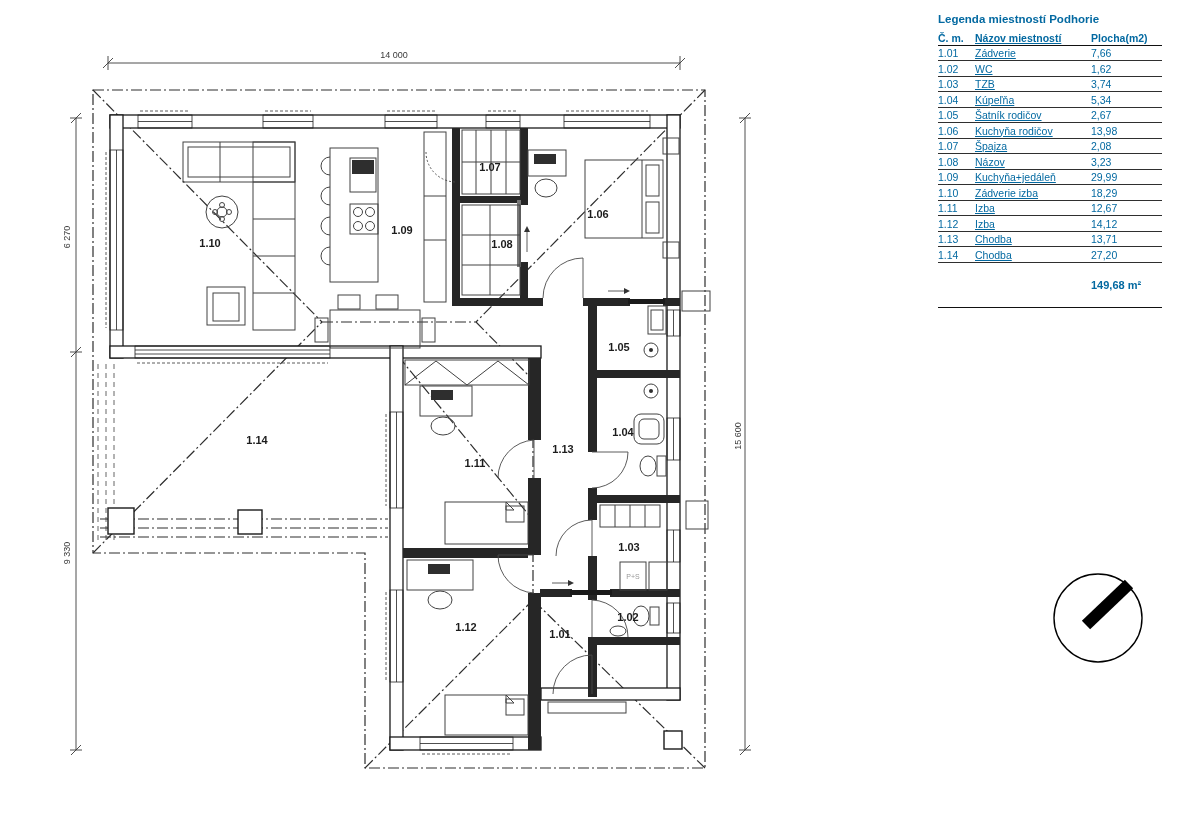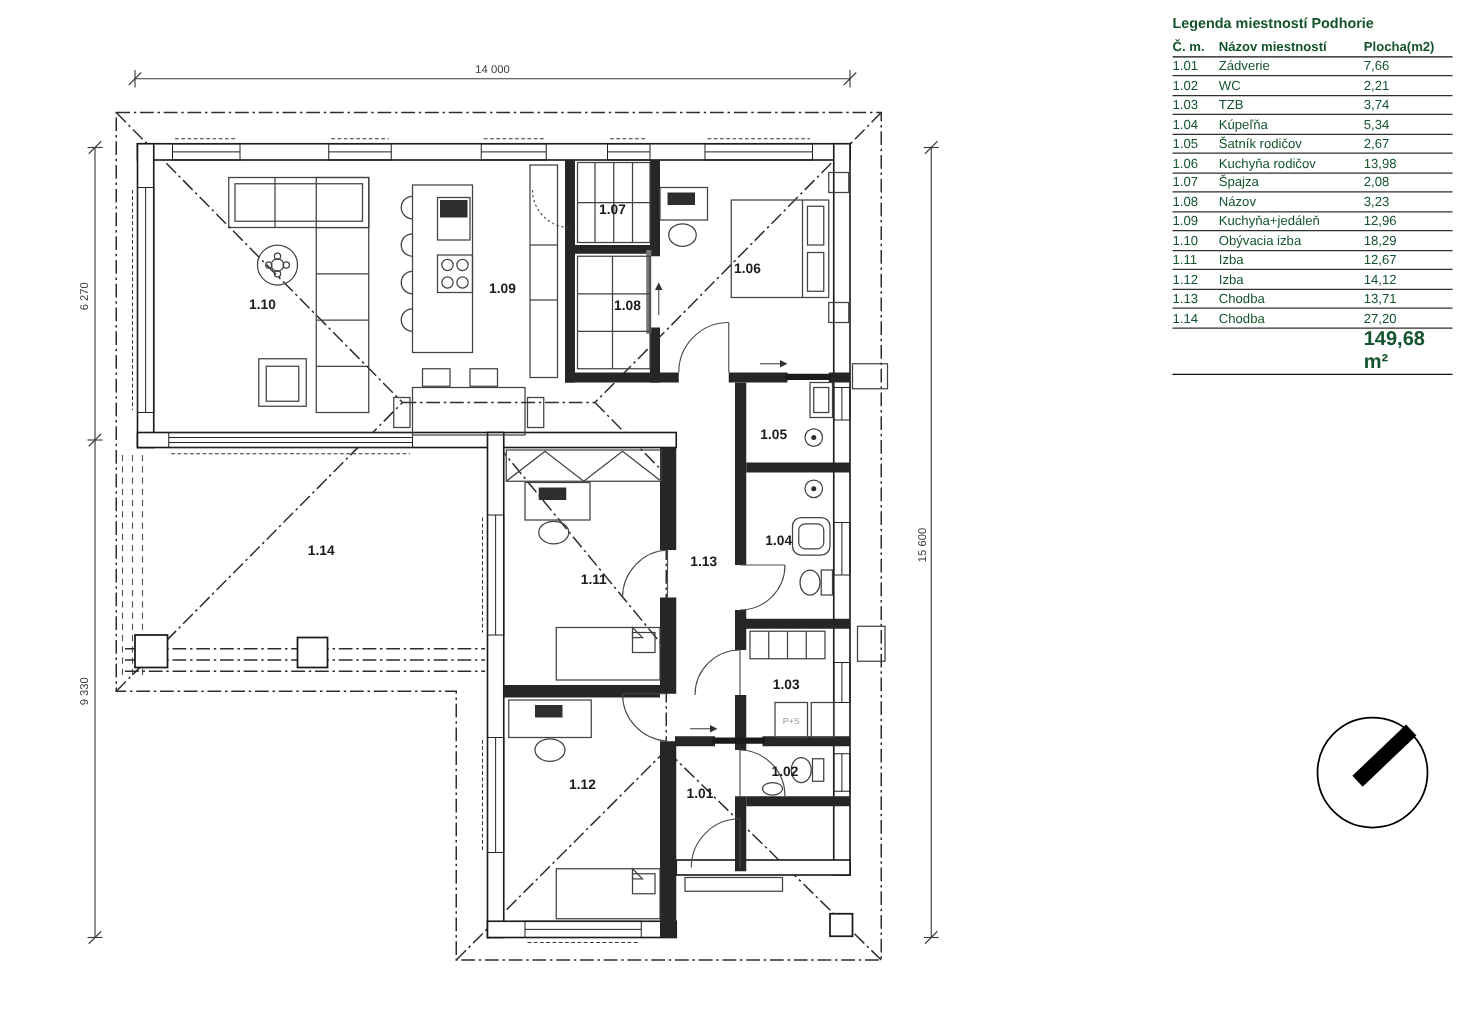--- a/index.html
+++ b/index.html
@@ -15,30 +15,30 @@
   .furn{fill:none;stroke:#424242;stroke-width:1;}
   .furnd{fill:#2e2e2e;stroke:none;}
   .door{fill:none;stroke:#4a4a4a;stroke-width:0.9;}
   .roofline{fill:none;stroke:#2e2e2e;stroke-width:1.2;stroke-dasharray:11 3 2 3;}
   .dashline{fill:none;stroke:#555;stroke-width:0.9;stroke-dasharray:5 4;}
   .dimline{stroke:#3a3a3a;stroke-width:0.9;fill:none;}
   .winline{stroke:#222;stroke-width:0.8;fill:none;}
   .windash{stroke:#333;stroke-width:0.8;fill:none;stroke-dasharray:3 2;}
   .sill{fill:#1a1a1a;}
   
-  #legend{position:absolute;left:938px;top:13px;width:224px;color:#14532d;}
+  #legend{position:absolute;left:938px;top:13px;width:224px;color:#0369a1;}
   #legend .lg-title{font-size:11.5px;font-weight:bold;margin:0 0 5px 0;}
   .leg-row{display:flex;border-bottom:1px solid #2f2f2f;padding:1.5px 0 1px 0;
     font-size:10.5px;line-height:12px;}
   .leg-row.hdr{font-weight:bold;border-bottom:1.4px solid #111;}
   .lg-c1{width:37px;flex:0 0 37px;}
-  .lg-c2{width:116px;flex:0 0 116px;}
+  .lg-c2{width:116px;flex:0 0 116px;text-decoration:underline;}
   .lg-c3{flex:1;}
-  .leg-total{display:flex;border-bottom:1.4px solid #111;padding:0 0;
-    font-size:16px;font-weight:bold;}
+  .leg-total{display:flex;border-bottom:1.4px solid #111;padding:16px 0;
+    font-size:11px;font-weight:bold;}
 </style>
 </head>
 <body>
 
 <div id="stage">
 
 <svg width="1179" height="826" viewBox="0 0 1179 826">
 
   <g>
     <line class="dimline" x1="108" y1="63" x2="680" y2="63"></line>
@@ -418,21 +418,21 @@
   </div>
   <div id="legend-rows">
         <div class="leg-row">
           <span class="lg-c1">1.01</span>
           <span class="lg-c2">Zádverie</span>
           <span class="lg-c3">7,66</span>
         </div>
         <div class="leg-row">
           <span class="lg-c1">1.02</span>
           <span class="lg-c2">WC</span>
-          <span class="lg-c3">2,21</span>
+          <span class="lg-c3">1,62</span>
         </div>
         <div class="leg-row">
           <span class="lg-c1">1.03</span>
           <span class="lg-c2">TZB</span>
           <span class="lg-c3">3,74</span>
         </div>
         <div class="leg-row">
           <span class="lg-c1">1.04</span>
           <span class="lg-c2">Kúpeľňa</span>
           <span class="lg-c3">5,34</span>
@@ -453,25 +453,25 @@
           <span class="lg-c3">2,08</span>
         </div>
         <div class="leg-row">
           <span class="lg-c1">1.08</span>
           <span class="lg-c2">Názov</span>
           <span class="lg-c3">3,23</span>
         </div>
         <div class="leg-row">
           <span class="lg-c1">1.09</span>
           <span class="lg-c2">Kuchyňa+jedáleň</span>
-          <span class="lg-c3">12,96</span>
+          <span class="lg-c3">29,99</span>
         </div>
         <div class="leg-row">
           <span class="lg-c1">1.10</span>
-          <span class="lg-c2">Obývacia izba</span>
+          <span class="lg-c2">Zádverie izba</span>
           <span class="lg-c3">18,29</span>
         </div>
         <div class="leg-row">
           <span class="lg-c1">1.11</span>
           <span class="lg-c2">Izba</span>
           <span class="lg-c3">12,67</span>
         </div>
         <div class="leg-row">
           <span class="lg-c1">1.12</span>
           <span class="lg-c2">Izba</span>

